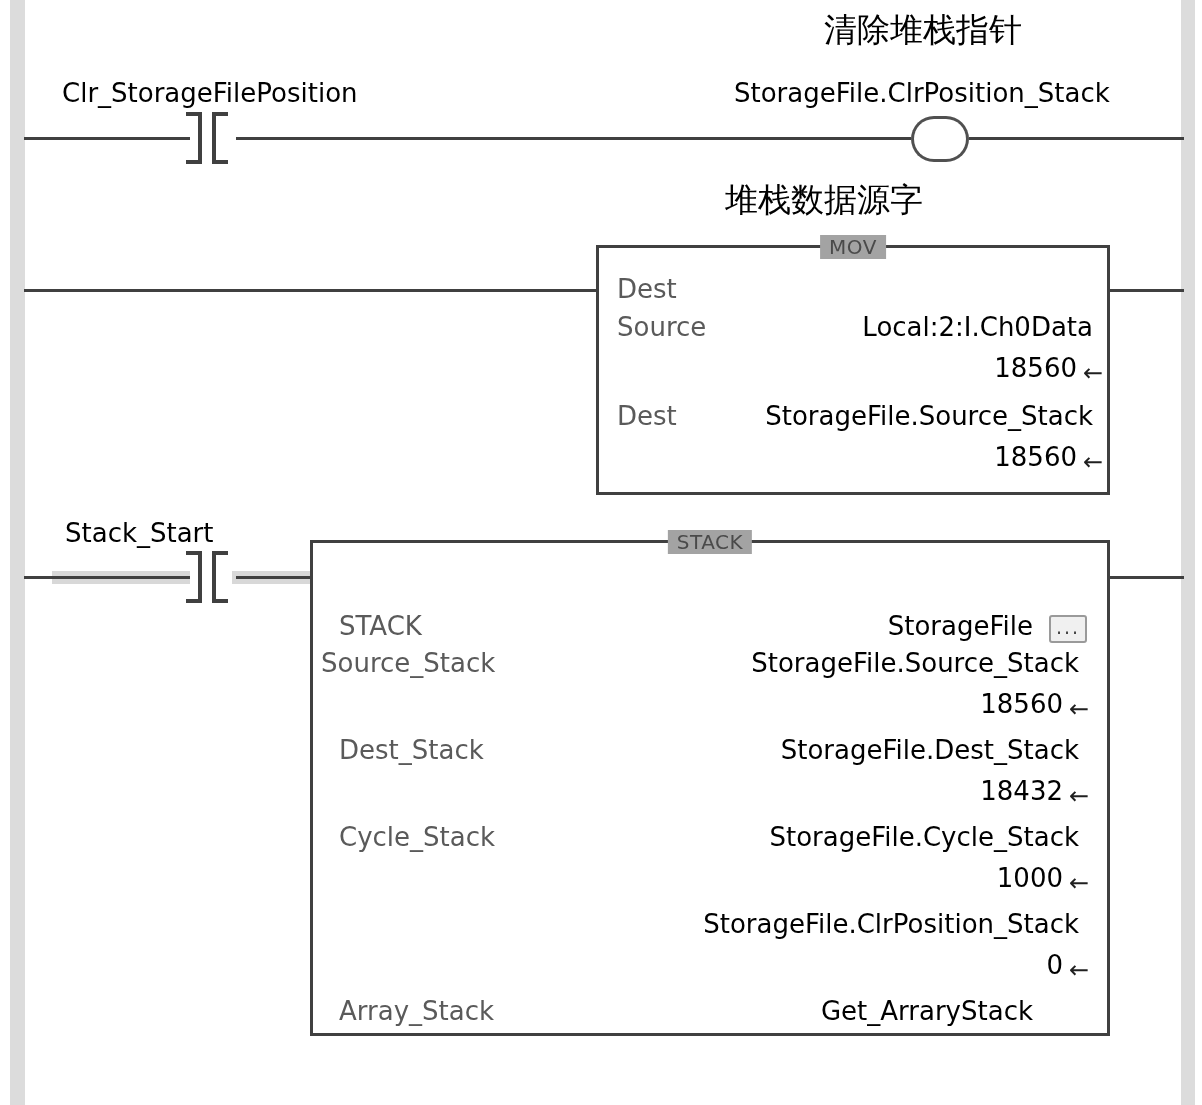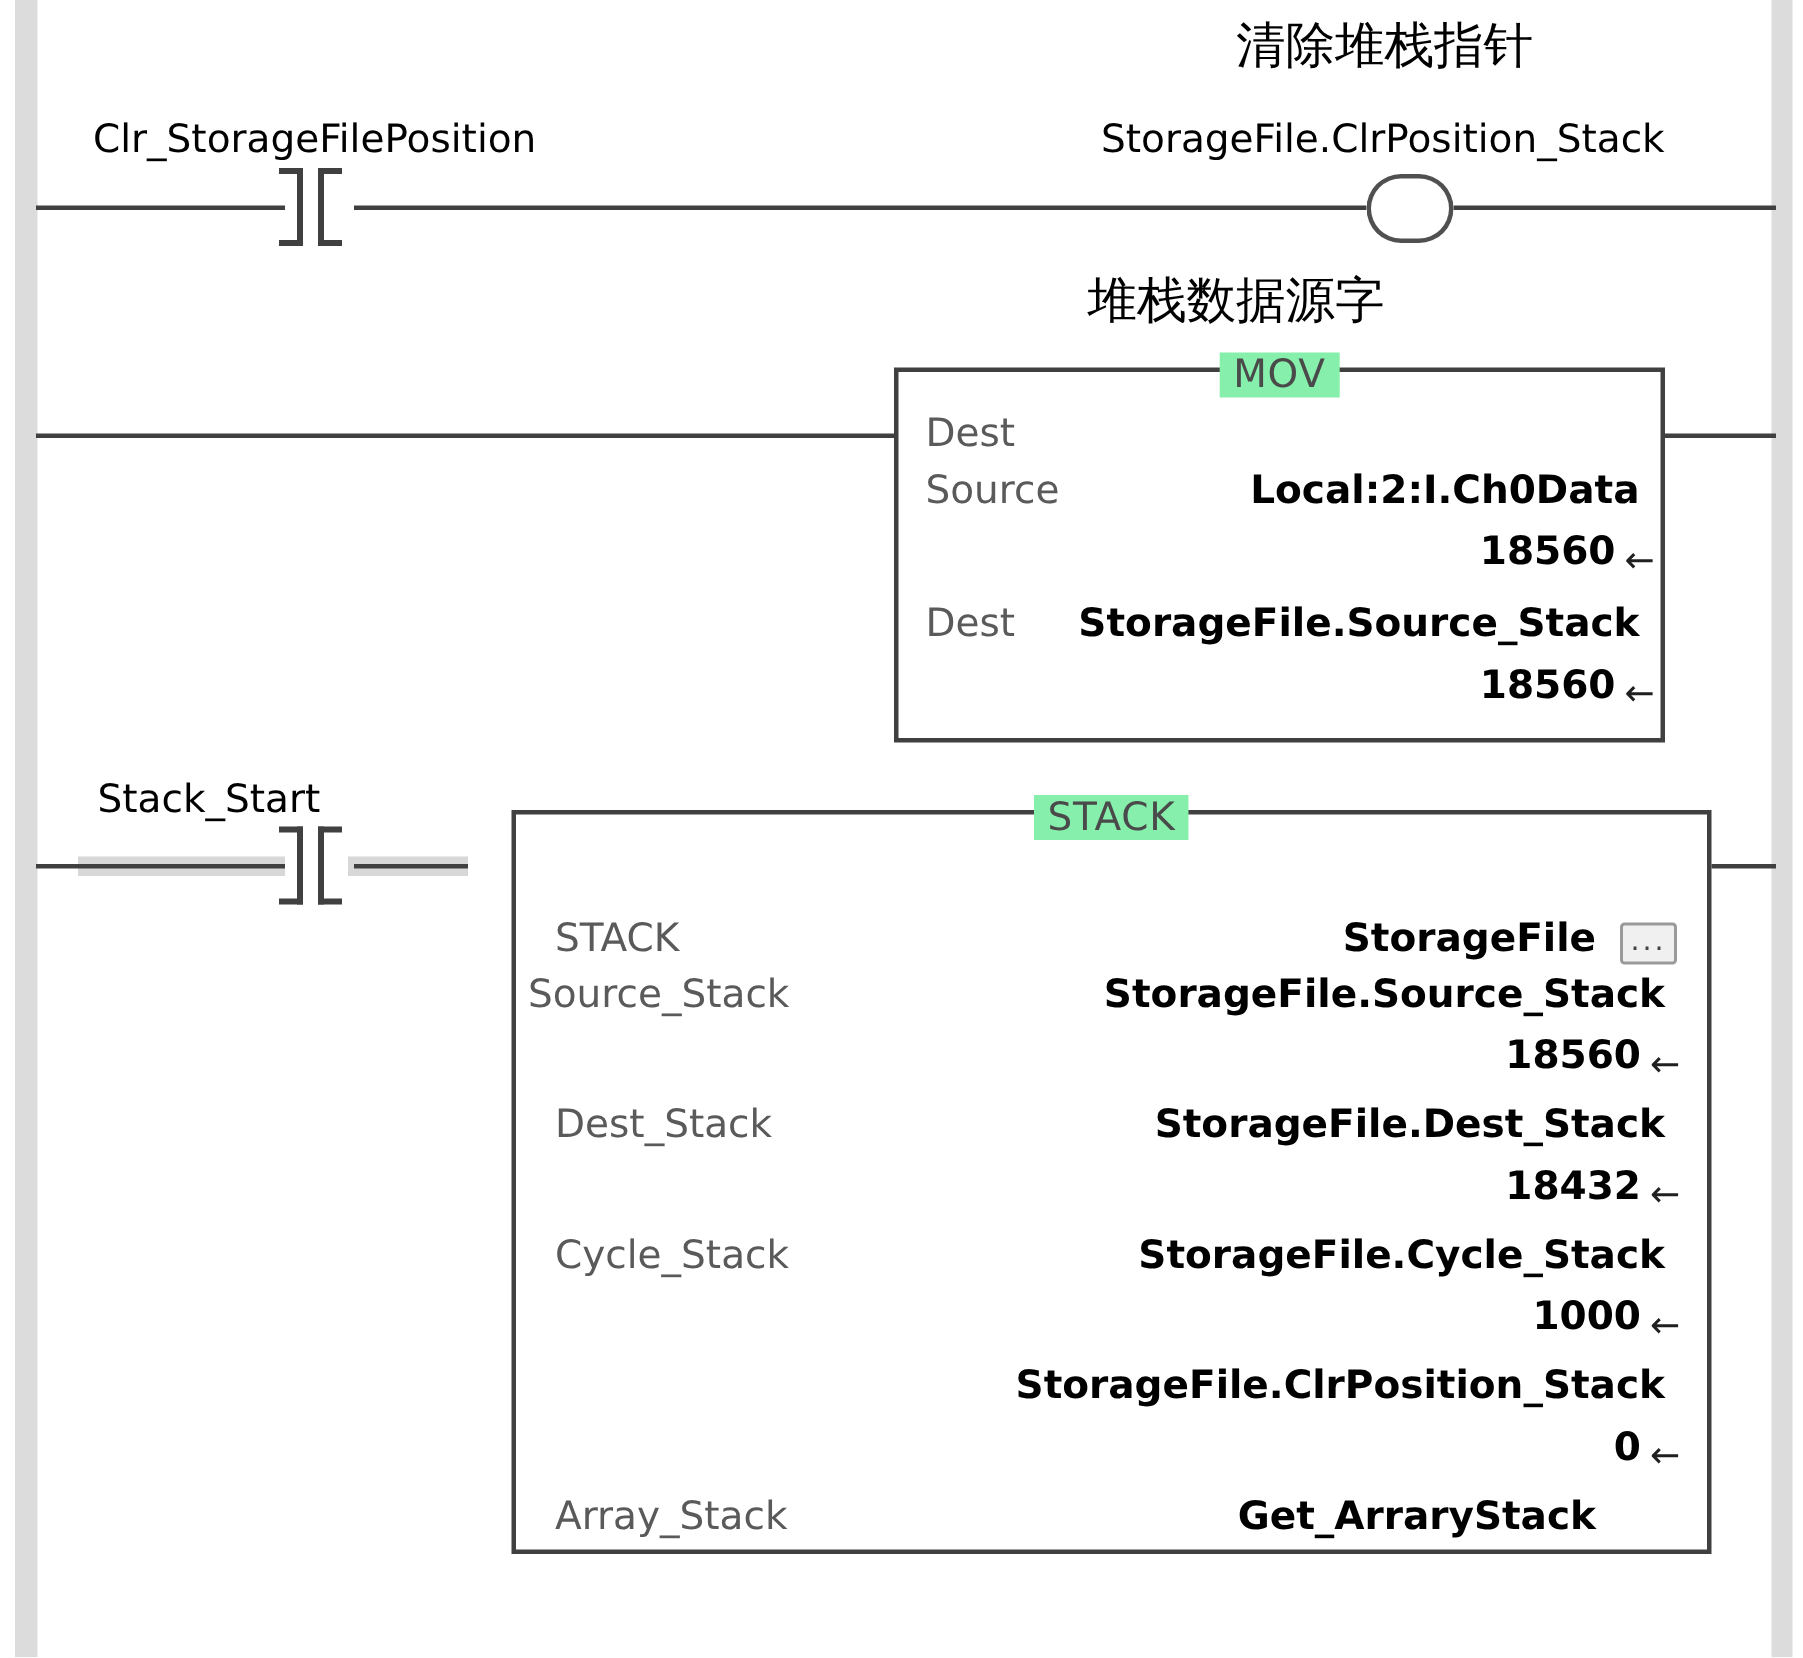--- a/index.html
+++ b/index.html
@@ -99,39 +99,39 @@
     position: absolute;
     box-sizing: border-box;
     border: 3px solid #404040;
     background: #ffffff;
   }
   .block-title {
     position: absolute;
     top: -13px;
     left: 50%;
     transform: translateX(-50%);
-    background: #86efac;
+    background: #a3a3a3;
     padding: 0 9px;
-    font-size: 26px;
+    font-size: 20px;
     color: #4a4a4a;
     letter-spacing: 0.5px;
     white-space: nowrap;
   }
 
   
   .txt {
     position: absolute;
     font-size: 26px;
     color: #000000;
     white-space: nowrap;
     letter-spacing: 0px;
   }
   .txt.grey  { color: #5a5a5a; }
   .txt.cn    { font-size: 33px; color: #000000; }
-  .txt.right { text-align: right; font-weight: bold; }
+  .txt.right { text-align: right; }
 
   
   .arrowmark {
     position: absolute;
     font-size: 24px;
     color: #202020;
     line-height: 1;
   }
 
   
@@ -223,21 +223,21 @@
 
     <div class="contact" style="left:182px; top:551px;">
       <div class="cap tl"></div>
       <div class="cap bl"></div>
       <div class="bar l"></div>
       <div class="bar r"></div>
       <div class="cap tr"></div>
       <div class="cap br"></div>
     </div>
 
-    <div class="block" style="left:310px; top:540px; width:800px; height:496px;margin-left:31px;">
+    <div class="block" style="left:310px; top:540px; width:800px; height:496px;">
 
       <div class="block-title">STACK</div>
 
       <div class="txt grey" style="left:26px; top:68px;">STACK</div>
       <div class="txt right" style="left:0px; top:68px; width:720px;">StorageFile</div>
       <div class="browse-btn" style="left:736px; top:72px;">...</div>
 
       <div class="txt grey" style="left:8px; top:105px;">Source_Stack</div>
       <div class="txt right" style="left:0px; top:105px; width:766px;">StorageFile.Source_Stack</div>
       <div class="txt right" style="left:0px; top:146px; width:750px;">18560</div>

